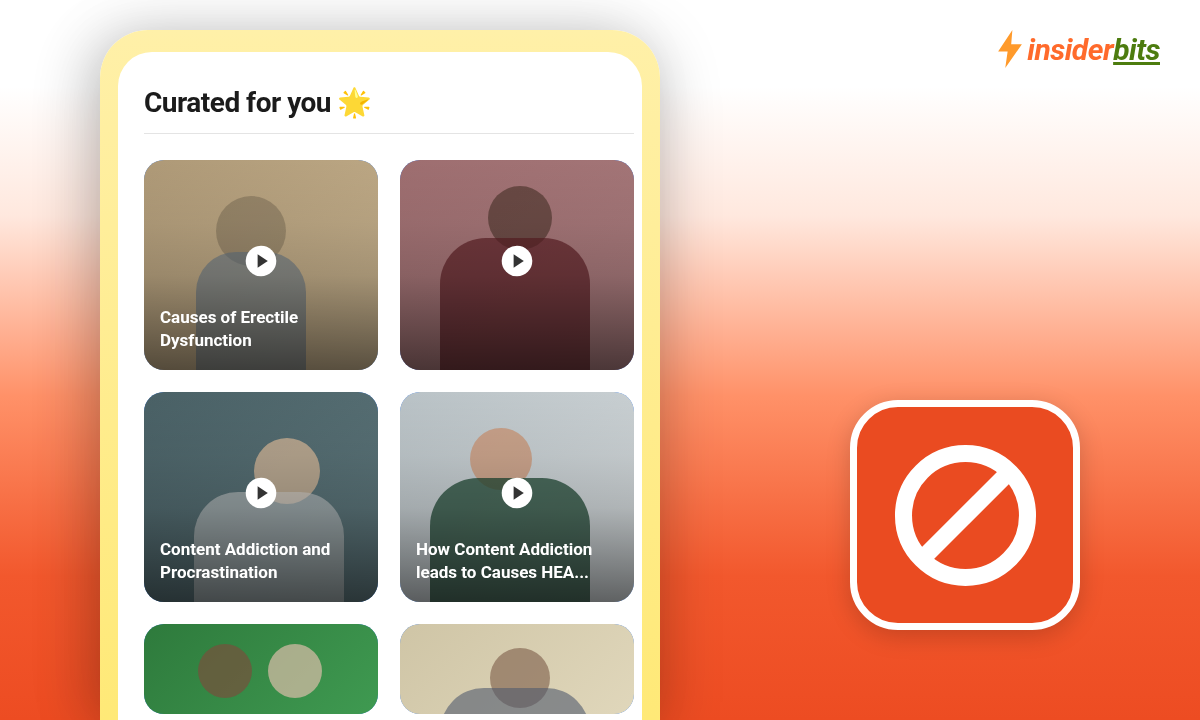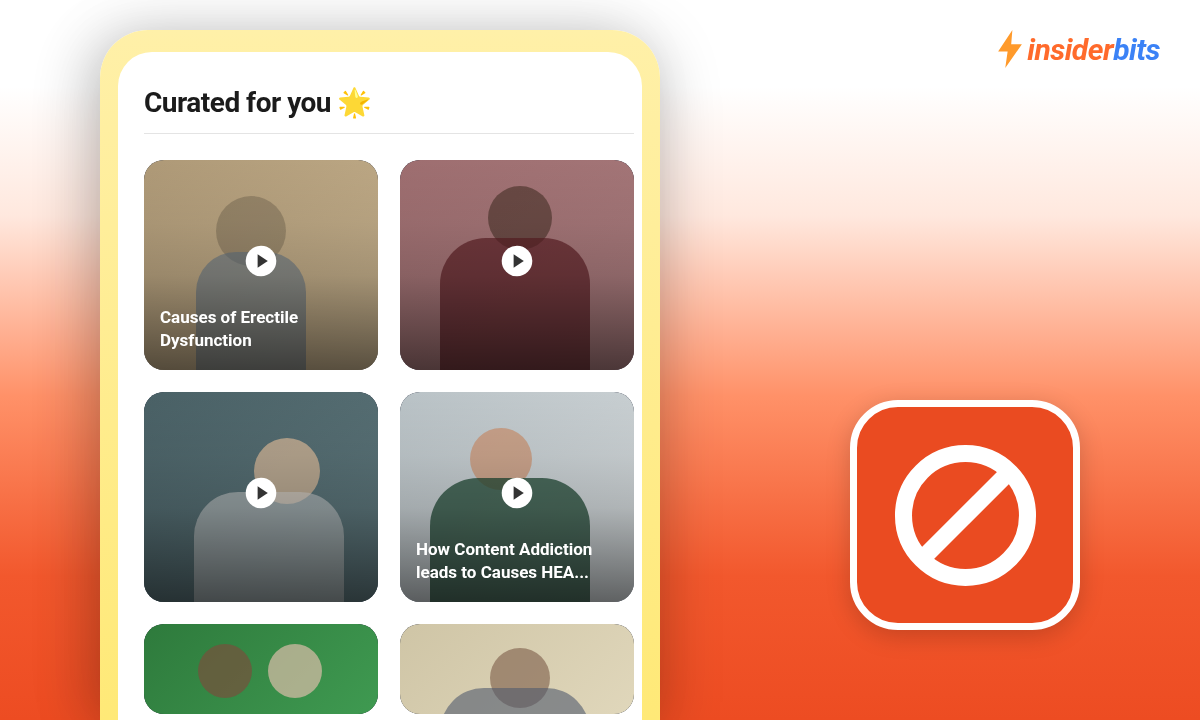--- a/index.html
+++ b/index.html
@@ -23,21 +23,21 @@
     font-weight: 700;
     font-style: italic;
     letter-spacing: -0.5px;
   }
   .logo .bolt {
     width: 30px;
     height: 38px;
     margin-right: 2px;
   }
   .logo .t-insider { color: #ff6a2b; }
-  .logo .t-bits { color: #3b82f6; }
+  .logo .t-bits { color: #4d7c0f; text-decoration: underline; }
 
   
   .phone {
     position: absolute;
     top: 30px;
     left: 100px;
     width: 560px;
     height: 690px;
     border-radius: 48px 48px 0 0;
     background: linear-gradient(to bottom, #fff0a8, #ffe977);
@@ -70,21 +70,21 @@
     display: grid;
     grid-template-columns: 1fr 1fr;
     gap: 22px 22px;
   }
 
   .card {
     position: relative;
     height: 210px;
     border-radius: 20px;
     overflow: hidden;
-    background: #0f172a;
+    background: #3b82f6;
     cursor: pointer;
   }
   .card .bg {
     position: absolute;
     inset: 0;
   }
   .card .shade {
     position: absolute;
     inset: 0;
     background: linear-gradient(to top, rgba(0,0,0,0.55) 0%, rgba(0,0,0,0.15) 45%, rgba(0,0,0,0.05) 70%, rgba(0,0,0,0) 100%);
@@ -189,20 +189,21 @@
       <div class="card">
         <div class="bg bg3">
           <div class="silh" style="width:66px;height:66px;top:46px;left:110px;background:rgba(210,180,150,0.75);"></div>
           <div class="silh" style="width:150px;height:150px;top:100px;left:50px;border-radius:44px 44px 0 0;background:rgba(200,200,200,0.55);"></div>
         </div>
         <div class="shade"></div>
         <svg class="play" viewBox="0 0 40 40">
           <circle cx="20" cy="20" r="18" fill="#ffffff"></circle>
           <path d="M16 12 L28 20 L16 28 Z" fill="#333"></path>
         </svg>
+        <div class="card-title">Content Addiction and Procrastination</div>
       </div>
 
       <div class="card">
         <div class="bg bg4">
           <div class="silh" style="width:62px;height:62px;top:36px;left:70px;background:rgba(200,150,120,0.8);"></div>
           <div class="silh" style="width:160px;height:160px;top:86px;left:30px;border-radius:48px 48px 0 0;background:rgba(30,70,50,0.75);"></div>
         </div>
         <div class="shade"></div>
         <svg class="play" viewBox="0 0 40 40">
           <circle cx="20" cy="20" r="18" fill="#ffffff"></circle>

